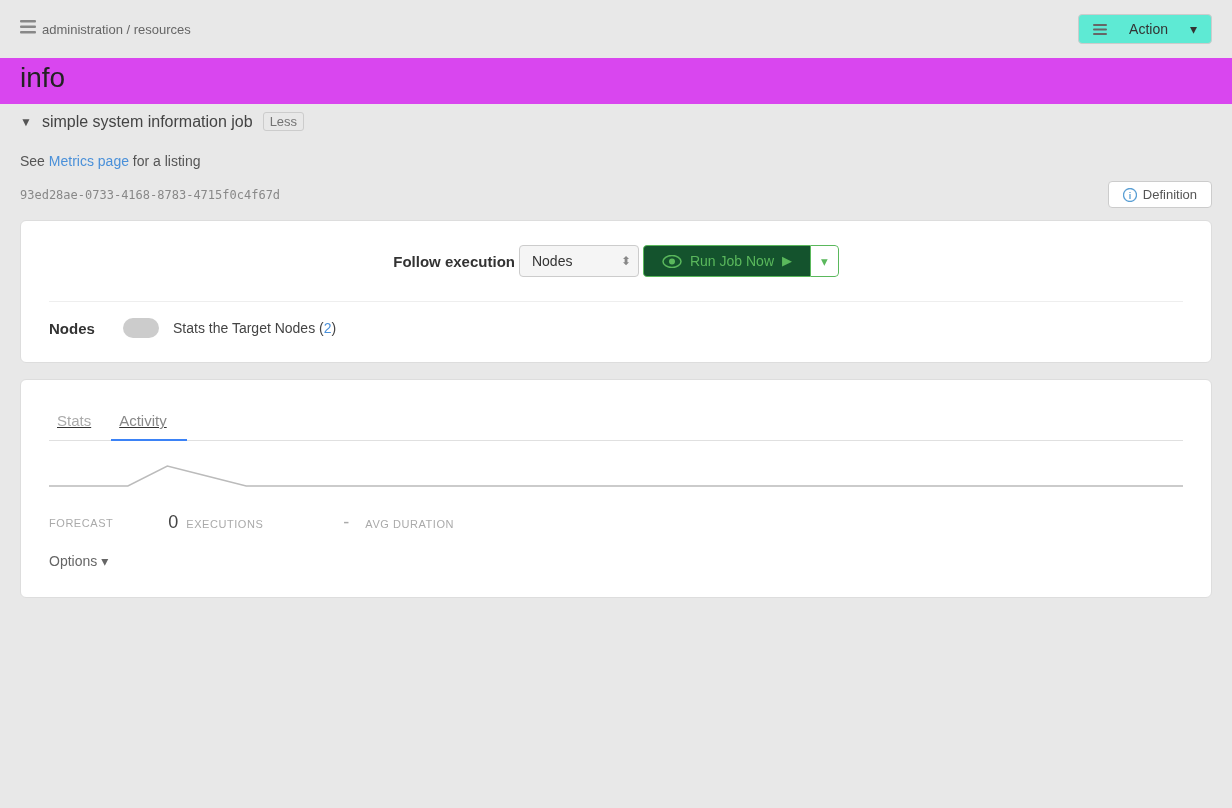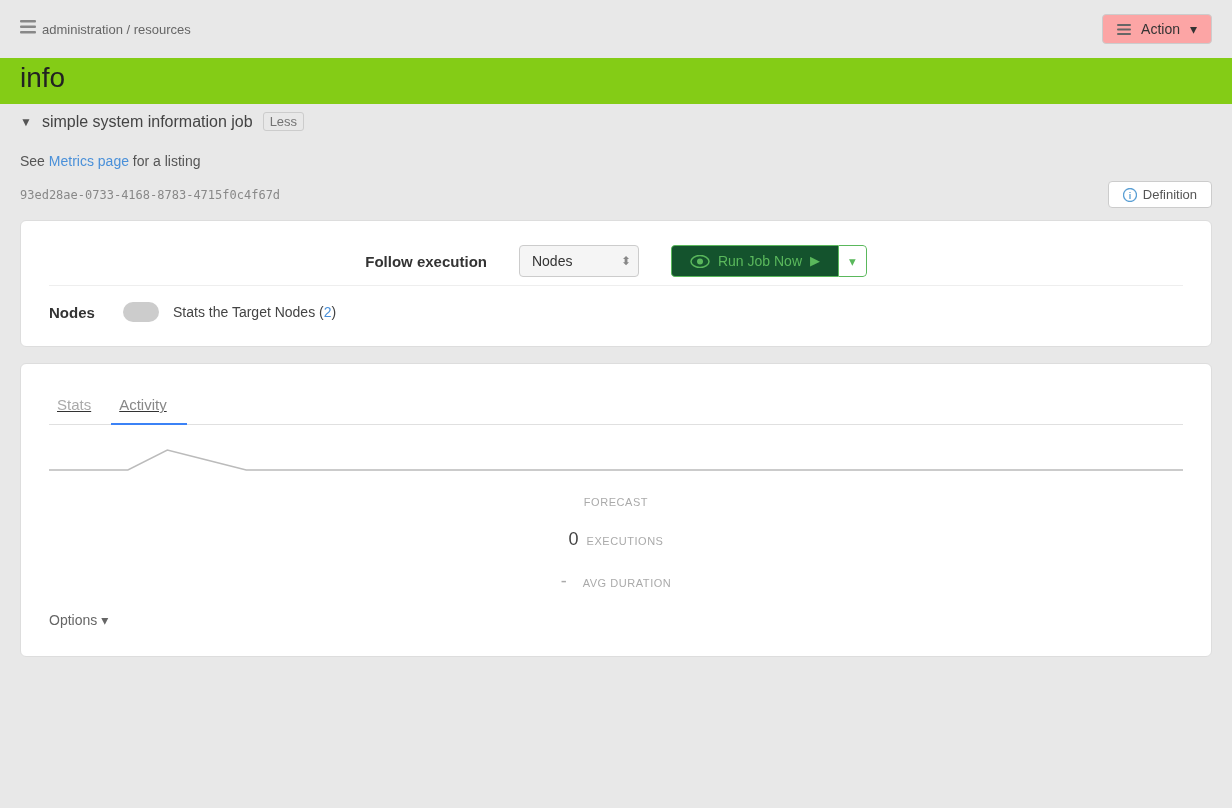--- a/index.html
+++ b/index.html
@@ -27,34 +27,34 @@
       color: #666;
       font-size: 13px;
     }
     .breadcrumb-icon {
       font-size: 16px;
       color: #888;
     }
     .action-btn {
       display: flex;
       align-items: center;
-      gap: 10px;
-      background: #fca5a5;
+      gap: 22px;
+      background: #5eead4;
       border: 1px solid #ccc;
       border-radius: 4px;
       padding: 6px 14px;
       cursor: pointer;
       font-size: 14px;
       color: #333;
     }
 
     
     .page-title-area {
       padding: 4px 20px 10px 20px;
-      background: #84cc16;
+      background: #d946ef;
     }
     .page-title {
       font-size: 28px;
       font-weight: 300;
       color: #222;
     }
 
     
     .job-section {
       padding: 8px 20px 14px 20px;
@@ -126,22 +126,22 @@
       border: 1px solid #ddd;
       margin: 0 20px 16px 20px;
       padding: 24px 28px;
     }
 
     
     .execution-row {
       display: flex;
       align-items: center;
       justify-content: center;
-      gap: 32px;
-      margin-bottom: 8px;
+      gap: 4px;
+      margin-bottom: 24px;
     }
     .follow-label {
       font-weight: 600;
       font-size: 15px;
       color: #333;
     }
     .nodes-select {
       appearance: none;
       -webkit-appearance: none;
       background: #f5f5f5;
@@ -270,21 +270,20 @@
       height: 40px;
     }
 
     
     .metrics-row {
       display: flex;
       align-items: center;
       gap: 0;
       padding: 10px 0 8px 0;
       border-top: none;
-      flex-direction: column;
     }
     .metric-block {
       display: flex;
       align-items: baseline;
       gap: 8px;
     }
     .metric-label {
       font-size: 11px;
       color: #aaa;
       letter-spacing: 0.05em;

